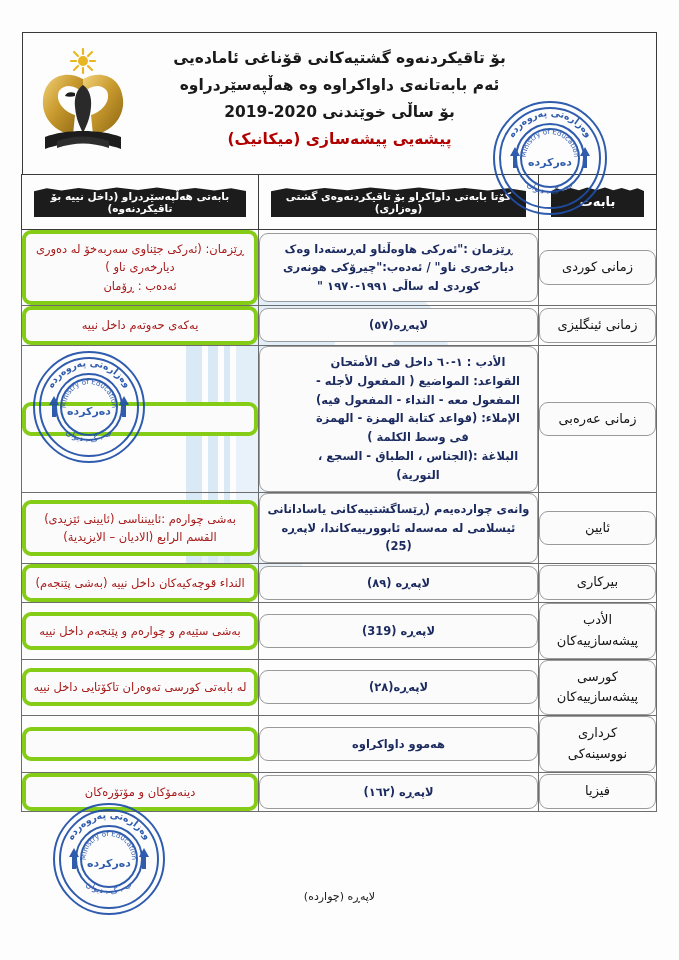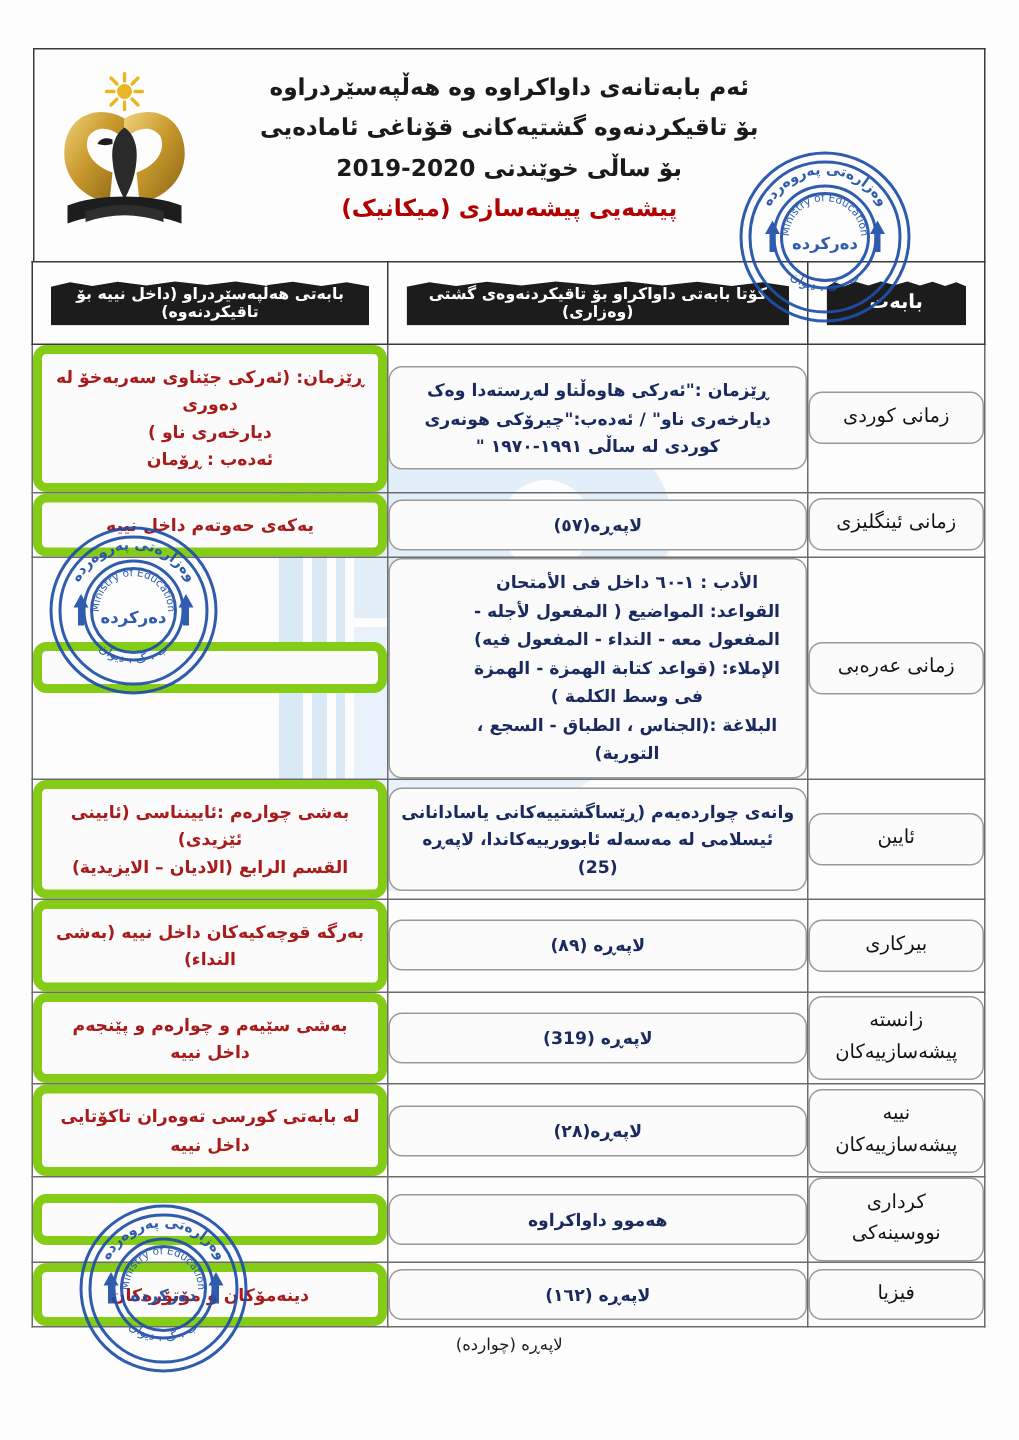--- a/index.html
+++ b/index.html
@@ -128,23 +128,23 @@
     font-weight:normal;
   }
   .pill.included{
     font-size:11.5px;
     font-weight:bold;
     color:#1b2a5e;
     background:#fbfbfb;
   }
   .pill.excluded{
     font-size:11.5px;
-    font-weight:bold;
+    font-weight:normal;
     color:#a81b1b;
-    border:6px solid #84cc16;
+    border:4px solid #84cc16;
   }
   .pill.excluded.empty{min-height:34px;}
   .pill .lines{width:100%;}
   .pill .lines span{display:block;}
 
   .arabic{
     font-size:12px;
     font-weight:bold;
     color:#16275c;
     line-height:1.65;
@@ -227,22 +227,22 @@
 
           <path d="M48 40 C42 44 39 52 40 62 C41 74 45 82 48 88 C51 82 55 74 56 62 C57 52 54 44 48 40 Z" fill="#2a2a2a"></path>
           <path d="M40 48 C35 46 31 48 30 51 C33 52 37 52 40 51 Z" fill="#1c1c1c"></path>
 
           <path d="M10 92 C30 84 66 84 86 92 L86 104 C66 96 30 96 10 104 Z" fill="#1d1d1d"></path>
           <path d="M22 96 C40 90 56 90 74 96 L74 103 C56 97 40 97 22 103 Z" fill="#2e2e2e"></path>
         </svg>
       </div>
 
       <div class="header-titles">
+        <div>بۆ تاقیکردنەوە گشتیەکانی قۆناغی ئامادەیی</div>
         <div>ئەم بابەتانەی داواکراوە وە هەڵپەسێردراوە</div>
-        <div>بۆ تاقیکردنەوە گشتیەکانی قۆناغی ئامادەیی</div>
         <div>بۆ ساڵی خوێندنی 2020-2019</div>
         <div class="red">پیشەیی پیشەسازی (میکانیک)</div>
       </div>
     </div>
 
     <table class="subjects">
       <colgroup>
         <col class="c-subject">
           <col class="c-included">
           <col class="c-excluded">
@@ -371,30 +371,30 @@
             <td class="cell">
               <div class="pill included">
                 <div class="lines">
                   <span>لاپەڕە (٨٩)</span>
                 </div>
               </div>
             </td>
             <td class="cell">
               <div class="pill excluded">
                 <div class="lines">
-                  <span>بەرگە قوچەکیەکان داخل نییە (بەشی النداء)</span>
-                </div>
-              </div>
-            </td>
-          </tr>
-          <tr>
-            <td class="cell">
-              <div class="pill subject">
-                <div class="lines">
-                  <span>زانستە</span>
+                  <span>النداء قوچەکیەکان داخل نییە (بەشی پێنجەم)</span>
+                </div>
+              </div>
+            </td>
+          </tr>
+          <tr>
+            <td class="cell">
+              <div class="pill subject">
+                <div class="lines">
+                  <span>الأدب</span>
                   <span>پیشەسازییەکان</span>
                 </div>
               </div>
             </td>
             <td class="cell">
               <div class="pill included">
                 <div class="lines">
                   <span>لاپەڕە (319)</span>
                 </div>
               </div>
@@ -404,21 +404,21 @@
                 <div class="lines">
                   <span>بەشی سێیەم و چوارەم و پێنجەم داخل نییە</span>
                 </div>
               </div>
             </td>
           </tr>
           <tr>
             <td class="cell">
               <div class="pill subject">
                 <div class="lines">
-                  <span>نییە</span>
+                  <span>کورسی</span>
                   <span>پیشەسازییەکان</span>
                 </div>
               </div>
             </td>
             <td class="cell">
               <div class="pill included">
                 <div class="lines">
                   <span>لاپەڕە(٢٨)</span>
                 </div>
               </div>

